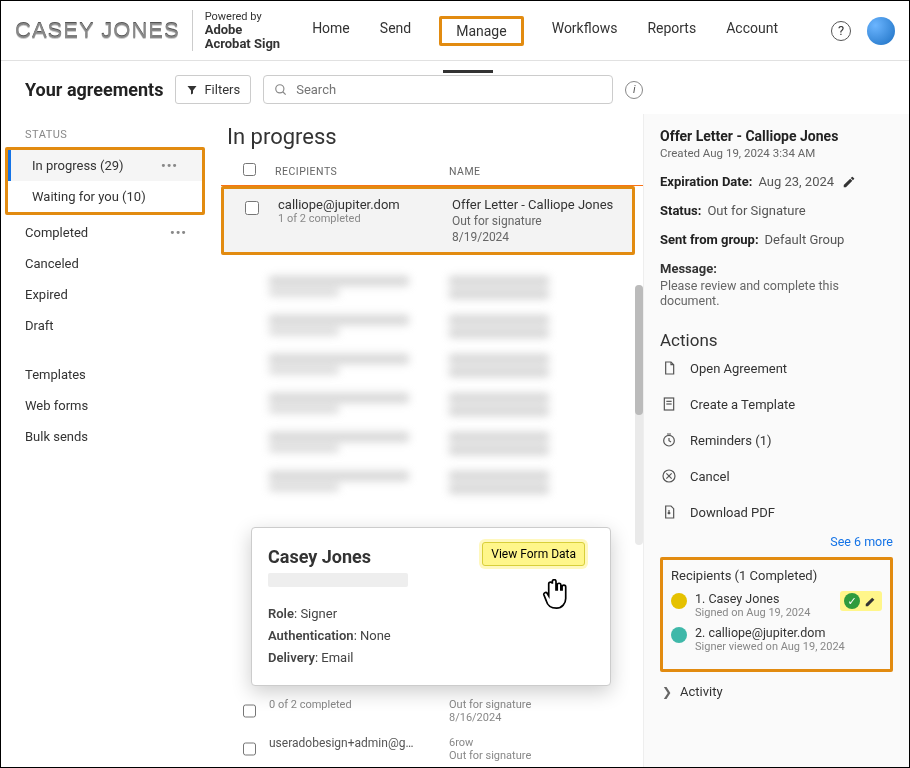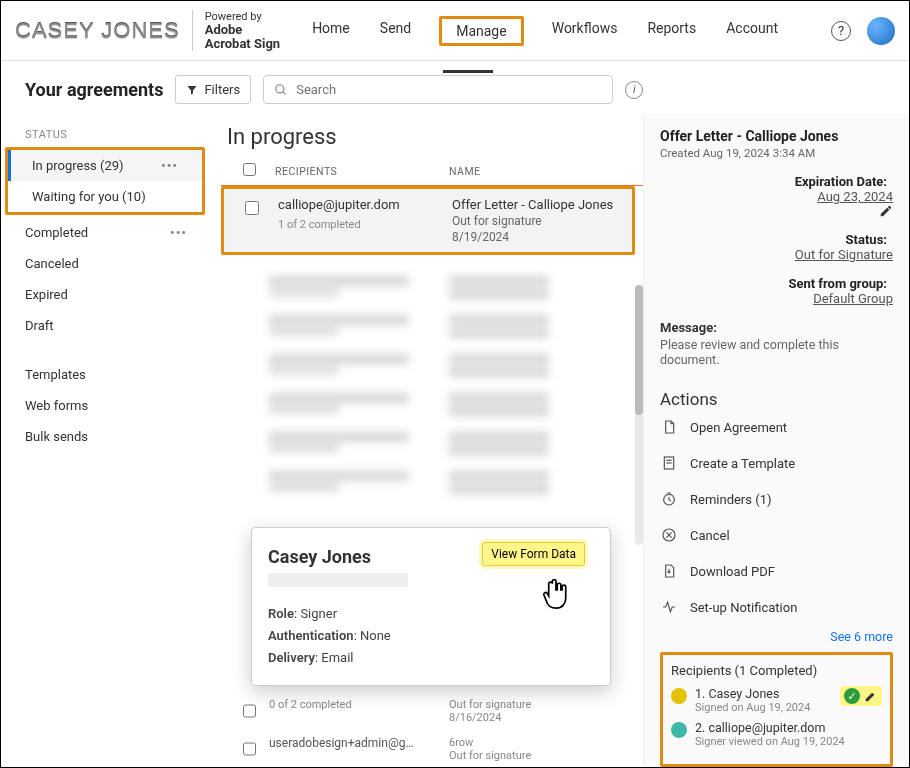--- a/index.html
+++ b/index.html
@@ -40,21 +40,21 @@
   .content h1 { font-size: 22px; font-weight:400; padding: 10px 4px 8px 6px;}
   .list-head { display:flex; align-items:center; padding: 6px 8px; font-size:10.5px; letter-spacing:0.5px; color:#666; border-bottom:1px solid #f97316;}
   .list-head .chk { width:40px; text-align:center;}
   .list-head .rcpt { width:180px; padding-left:6px;}
   .list-head .name { flex:1; }
   .row-box { border:3px solid #e28b10; border-radius:2px; margin-right:8px;}
   .row { display:flex; align-items:flex-start; padding: 8px 8px; font-size:13px; background:#f3f3f3; position:relative;}
   .row .chk { width:40px; display:flex; justify-content:center; padding-top:4px;}
   .row input[type=checkbox]{ width:14px; height:14px; }
   .row .rcpt { width:180px; padding-left:6px;}
-  .row .rcpt .sub { font-size:11px; color:#888; margin-top:6px;}
+  .row .rcpt .sub { font-size:11px; color:#888; margin-top:0;}
   .row .name { flex:1; }
   .row .name .sub { font-size:12px; color:#666; margin-top:2px;}
   .blurred-rows { margin-top:4px; filter: blur(4px); opacity:0.6; padding: 4px 8px;}
   .blurred-rows .brow { display:flex; margin:10px 0;}
   .brow .b1 { width:40px;}
   .brow .b2 { width:180px;}
   .brow .bbar { height:10px; background:#bbb; border-radius:2px; margin:3px 0;}
   .brow .bbar.s { width:90px;}
   .brow .bbar.m { width:140px;}
   .brow .bbar.l { width:110px;}
@@ -73,23 +73,23 @@
   .popover h3 { font-size:18px; font-weight:700; color:#333;}
   .popover .graybar { width:140px; height:14px; background:#eee; border-radius:2px; margin-top:6px;}
   .popover .vf-btn { position:absolute; right:25px; top:14px; background:#fff68a; border:1px solid #d8cf3a; border-radius:3px; padding:4px 8px; font-size:12px; cursor:pointer; box-shadow:0 0 0 3px #ffeb3b55;}
   .popover .fields { margin-top:16px; font-size:13px; color:#444; line-height:22px;}
   .popover .fields b{font-weight:600;}
   .cursor-hand { position:absolute; left:540px; top:578px; z-index:11; font-size:28px; pointer-events:none;}
   
   .rightpanel { width:266px; padding: 14px 16px 0 16px; background:#fafafa; border-left:1px solid #eee; font-size:13px; overflow:hidden;}
   .rightpanel h3 { font-size:14px; font-weight:700; color:#222;}
   .rp-created { font-size:11.5px; color:#666; margin-top:2px;}
-  .rp-field { display:flex; align-items:flex-end; margin-top:14px; font-size:13px;flex-direction:column;}
+  .rp-field { display:flex; align-items:flex-end; margin-top:14px; font-size:13px;}
   .rp-field .lbl { font-weight:700; color:#222; margin-right:6px;}
-  .rp-field .val { color:#555;text-decoration:underline;}
+  .rp-field .val { color:#555;}
   .pencil-icon { margin-left:8px; cursor:pointer; font-size:14px; color:#333;}
   .rp-msg { margin-top:14px;}
   .rp-msg .lbl{font-weight:700;}
   .rp-msg .val{color:#666; display:block; margin-top:2px; font-size:12.5px;}
   .rp-actions-title { margin-top:22px; font-size:17px; font-weight:400;}
   .action-item { display:flex; align-items:center; gap:12px; padding:9px 0; cursor:pointer; color:#333;}
   .action-item .aicon { width:18px; height:18px; display:flex; align-items:center; justify-content:center; color:#555;}
   .see-more { text-align:right; color:#1473e6; font-size:12.5px; margin-top:4px; cursor:pointer;}
   .recip-box { border:3px solid #e28b10; border-radius:2px; padding:8px 8px 10px 8px; margin-top:8px;}
   .recip-title { font-size:13px; color:#333; margin-bottom:8px;}
@@ -386,28 +386,20 @@
     </div>
     <div class="action-item">
       <span class="aicon">
           <svg width="16" height="16" viewBox="0 0 24 24" fill="none" stroke="#555" stroke-width="1.8">
             <path d="M7 3h8l4 4v14H7z"></path>
             <path d="M12 9v6m0 0l-2-2m2 2l2-2"></path>
           </svg>
         </span>
       <span>Download PDF</span>
     </div>
-    <div class="action-item">
-      <span class="aicon">
-          <svg width="16" height="16" viewBox="0 0 24 24" fill="none" stroke="#555" stroke-width="1.8">
-            <path d="M3 12h4l3-7 4 14 3-7h4"></path>
-          </svg>
-        </span>
-      <span>Set-up Notification</span>
-    </div>
     <div class="see-more">See 6 more</div>
 
     <div class="recip-box">
       <div class="recip-title">Recipients (1 Completed)</div>
       <div class="recip-row">
         <div class="recip-dot yellow"></div>
         <div class="recip-text">
           <div class="rname">1. Casey Jones</div>
           <div class="rsub">Signed on Aug 19, 2024</div>
         </div>

